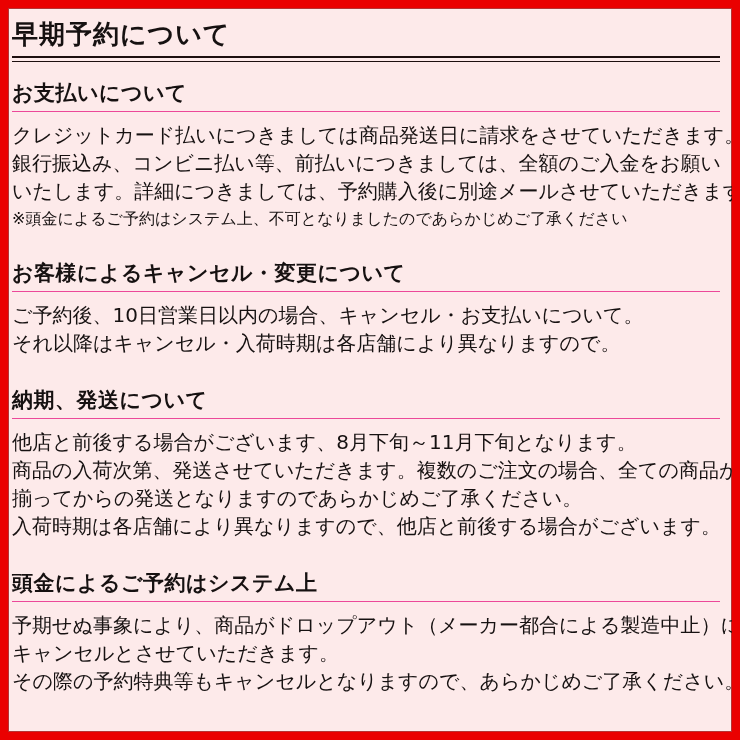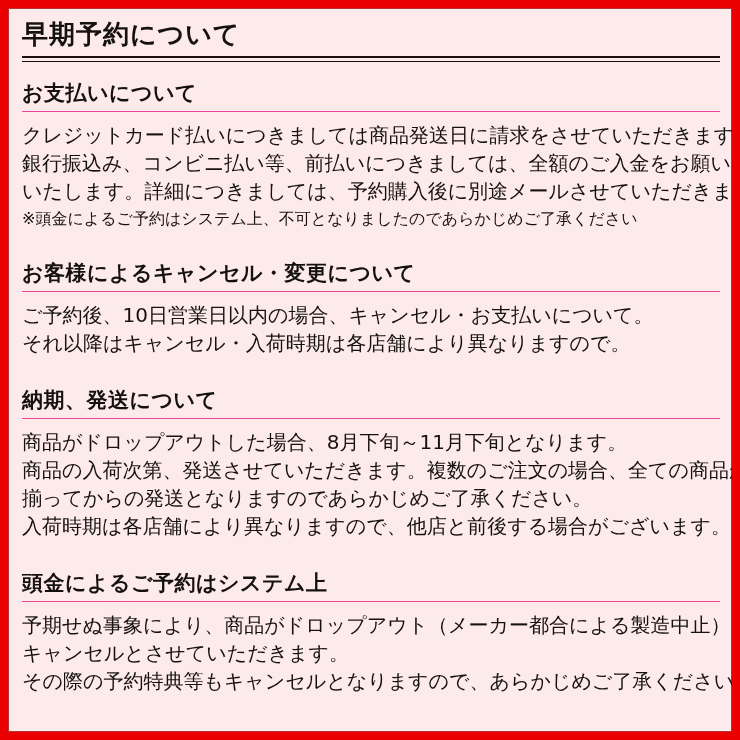--- a/index.html
+++ b/index.html
@@ -8,21 +8,21 @@
     background: #ffffff;
   }
   .panel {
     position: relative;
     width: 740px;
     height: 740px;
     box-sizing: border-box;
     background: #fdeaea;
     border: 8px solid #ea0000;
     box-shadow: inset 0 0 0 1px #b53434;
-    padding: 8px 12px 0 14px;
+    padding: 8px 12px 0 4px;
     overflow: hidden;
     font-family: "DejaVu Sans", "Liberation Sans", sans-serif;
     color: #161111;
   }
   .page-title {
     margin: 0;
     font-size: 26px;
     line-height: 36px;
     font-weight: bold;
     letter-spacing: 1px;
@@ -87,21 +87,21 @@
     <h2 class="section-heading">お客様によるキャンセル・変更について</h2>
     <div class="section-body">
       <p class="body-line">ご予約後、10日営業日以内の場合、キャンセル・お支払いについて。</p>
       <p class="body-line">それ以降はキャンセル・入荷時期は各店舗により異なりますので。</p>
     </div>
   </section>
 
   <section>
     <h2 class="section-heading">納期、発送について</h2>
     <div class="section-body">
-      <p class="body-line">商品がドロップアウトした場合、8月下旬～11月下旬となります。</p>
+      <p class="body-line">他店と前後する場合がございます、8月下旬～11月下旬となります。</p>
       <p class="body-line">商品の入荷次第、発送させていただきます。複数のご注文の場合、全ての商品が</p>
       <p class="body-line">揃ってからの発送となりますのであらかじめご了承ください。</p>
       <p class="body-line">入荷時期は各店舗により異なりますので、他店と前後する場合がございます。</p>
     </div>
   </section>
 
   <section>
     <h2 class="section-heading">頭金によるご予約はシステム上</h2>
     <div class="section-body">
       <p class="body-line">予期せぬ事象により、商品がドロップアウト（メーカー都合による製造中止）に</p>

